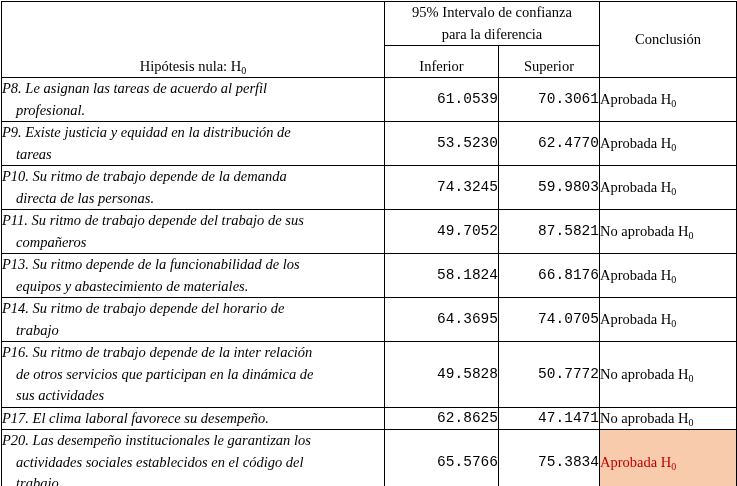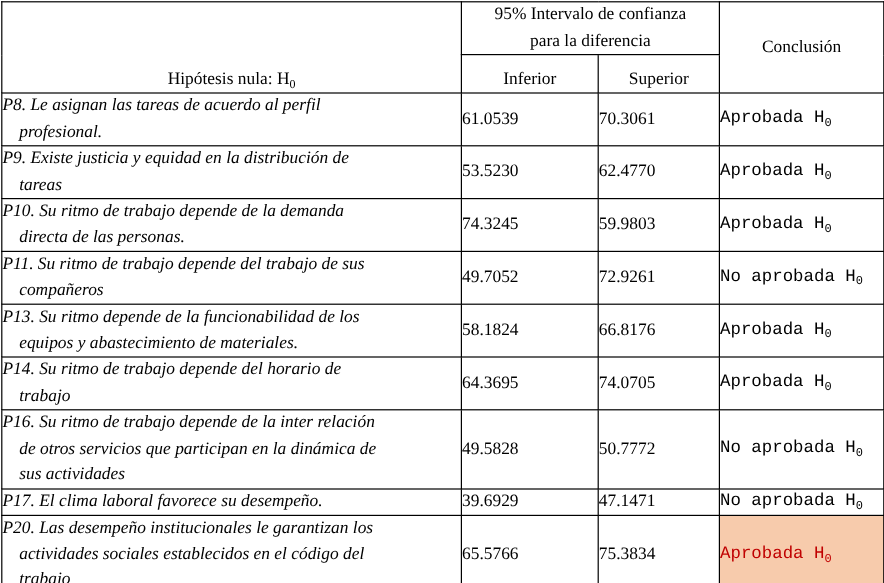--- a/index.html
+++ b/index.html
@@ -6,22 +6,22 @@
   body { width: 737px; height: 486px; overflow: hidden; font-family: "Liberation Serif", "DejaVu Serif", serif; color: #000; }
   table.hyp { position: absolute; left: 1px; top: 1px; border-collapse: collapse; table-layout: fixed; width: 735px; }
   table.hyp td, table.hyp th { border: 1.5px solid #000; padding: 0; font-size: 14.5px; line-height: 21.5px; }
   th { font-weight: normal; text-align: center; }
   th.hyp-head { vertical-align: bottom; padding-bottom: 9px; }
   th.ci-head { height: 40px; vertical-align: top; padding-top: 4px; line-height: 17px; }
   th.sub { height: 31px; vertical-align: bottom; padding-bottom: 1px; }
   th.concl-head { vertical-align: middle; padding-top: 8px; }
   td.hyp-text { font-style: italic; padding-left: 15px; padding-right: 4px; vertical-align: top; }
   td.hyp-text .line2 { padding-left: 14px; }
-  td.num { text-align: left; vertical-align: middle; }
-  td.concl { text-align: left; padding-left: 14px; vertical-align: middle; white-space: nowrap; font-family: Liberation Mono, monospace; }
+  td.num { text-align: right; vertical-align: middle; font-family: Liberation Mono, monospace; }
+  td.concl { text-align: left; padding-left: 14px; vertical-align: middle; white-space: nowrap; }
   td.concl.highlight { background: #f7cbac; color: #c00000; }
   sub { font-size: 10px; vertical-align: -3px; line-height: 0; }
   tr.r2 { height: 42px; }
   tr.r3 { height: 65px; margin-top: 30px; }
   tr.r1 { height: 22px; }
 </style>
 </head>
 <body>
 
 <table class="hyp">
@@ -72,21 +72,21 @@
       <td class="num">74.3245</td>
       <td class="num">59.9803</td>
       <td class="concl"><span>Aprobada H</span><sub>0</sub></td>
     </tr>
     <tr class="r2">
       <td class="hyp-text">
           <div>P11. Su ritmo de trabajo depende del trabajo de sus</div>
           <div class="line2">compañeros</div>
         </td>
       <td class="num">49.7052</td>
-      <td class="num">72.9261</td>
+      <td class="num">87.5821</td>
       <td class="concl"><span>No aprobada H</span><sub>0</sub></td>
     </tr>
     <tr class="r2">
       <td class="hyp-text">
           <div>P13. Su ritmo depende de la funcionabilidad de los</div>
           <div class="line2">equipos y abastecimiento de materiales.</div>
         </td>
       <td class="num">58.1824</td>
       <td class="num">66.8176</td>
       <td class="concl"><span>Aprobada H</span><sub>0</sub></td>
@@ -107,21 +107,21 @@
           <div class="line2">sus actividades</div>
         </td>
       <td class="num">49.5828</td>
       <td class="num">50.7772</td>
       <td class="concl"><span>No aprobada H</span><sub>0</sub></td>
     </tr>
     <tr class="r1">
       <td class="hyp-text">
           <div>P17. El clima laboral favorece su desempeño.</div>
         </td>
-      <td class="num">39.6929</td>
+      <td class="num">62.8625</td>
       <td class="num">47.1471</td>
       <td class="concl"><span>No aprobada H</span><sub>0</sub></td>
     </tr>
     <tr class="r3">
       <td class="hyp-text">
           <div>P20. Las desempeño institucionales le garantizan los</div>
           <div class="line2">actividades sociales establecidos en el código del</div>
           <div class="line2">trabajo</div>
         </td>
       <td class="num">65.5766</td>

